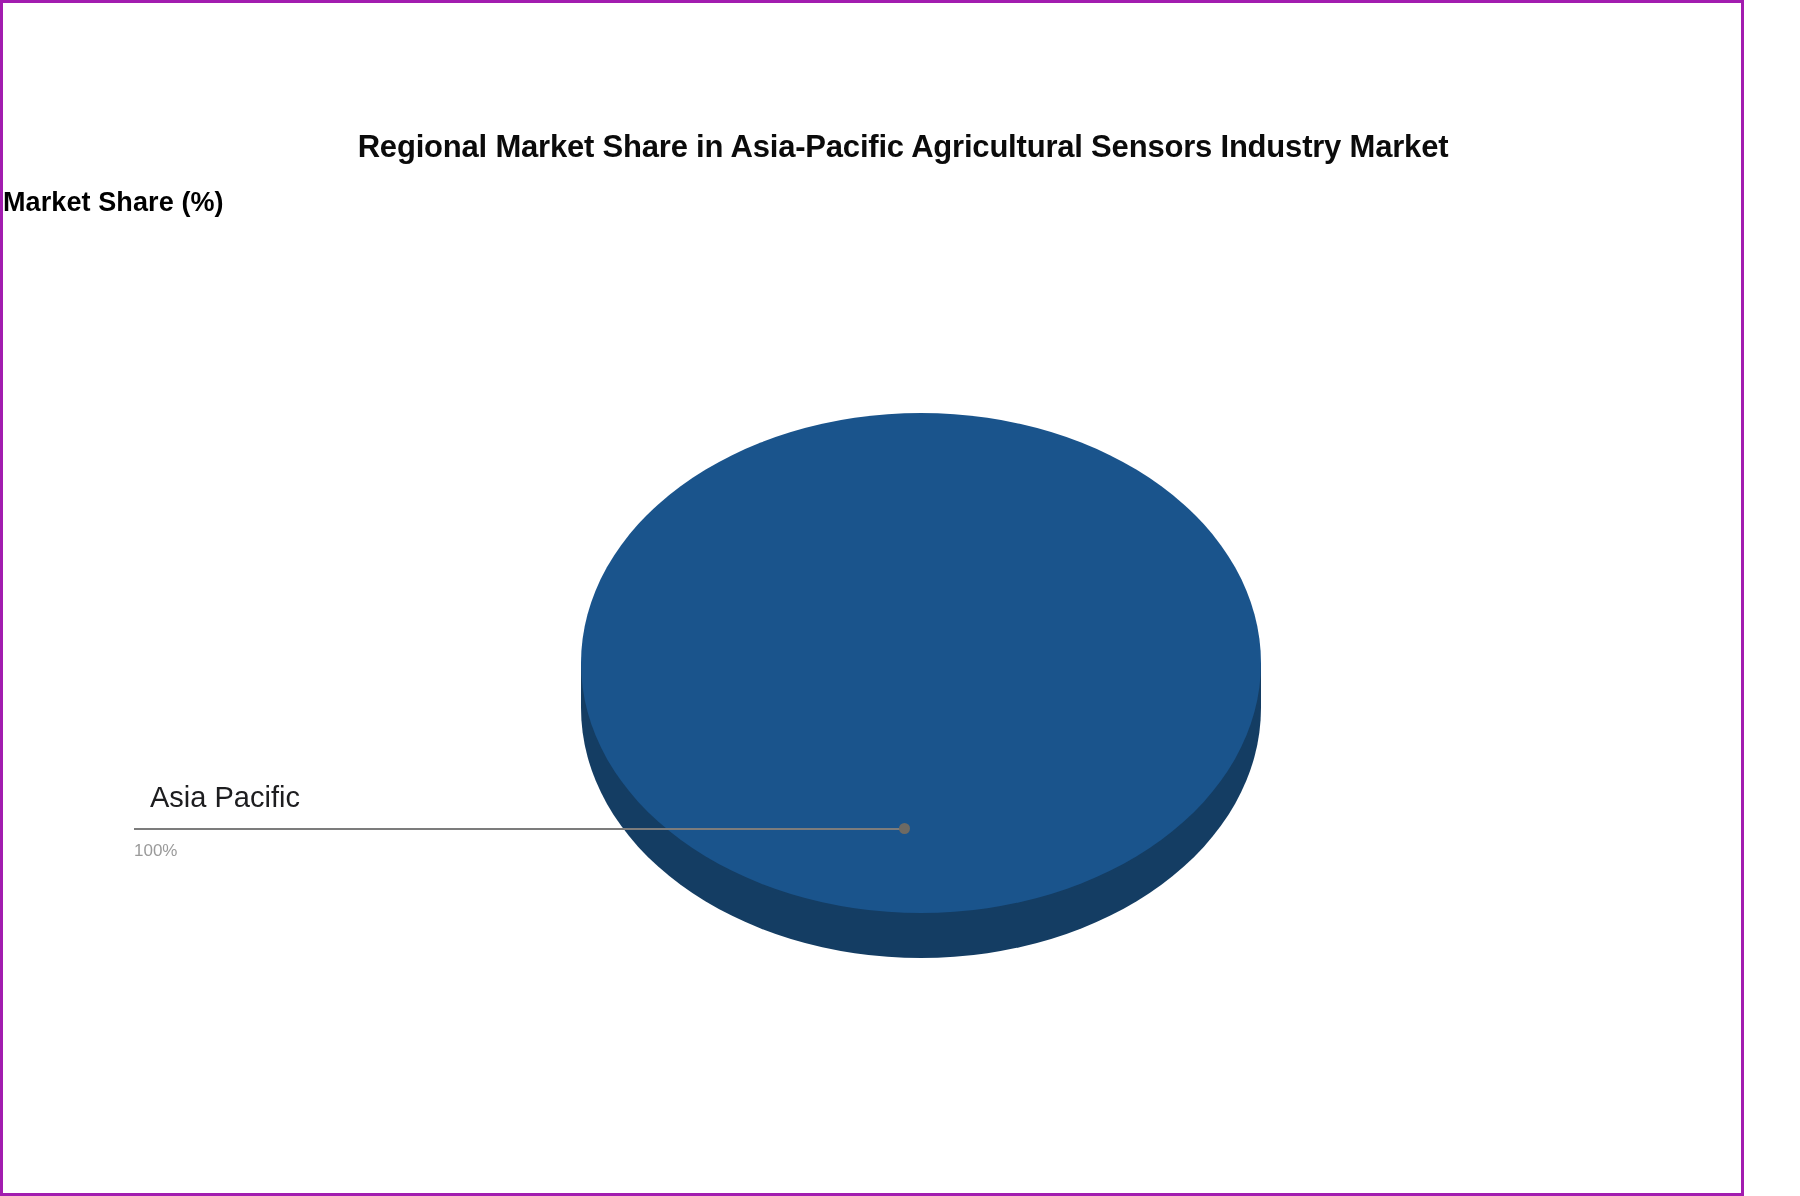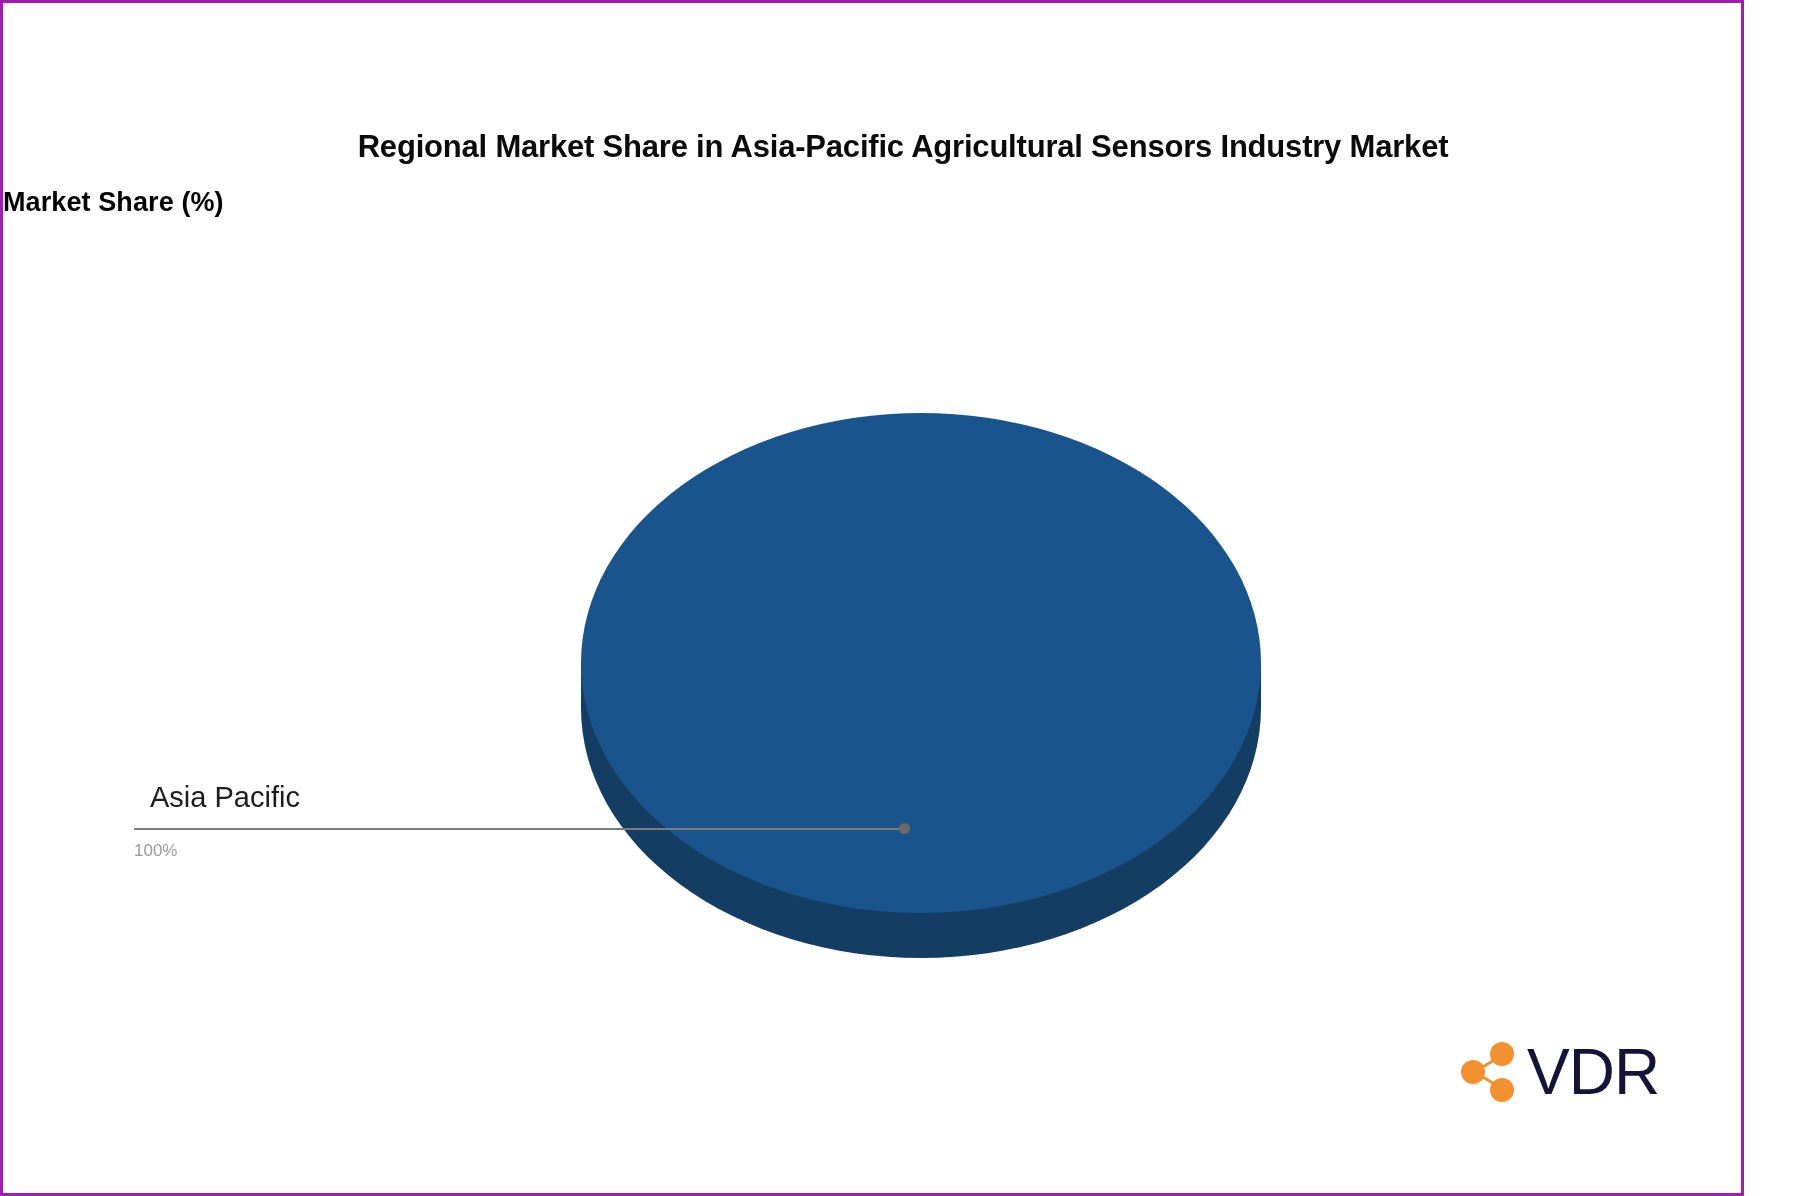--- a/index.html
+++ b/index.html
@@ -142,24 +142,14 @@
       <ellipse cx="918" cy="660" rx="340" ry="250" fill="#1a548c"></ellipse>
     </svg>
   </div>
 
   <div class="leader-line"></div>
   <div class="leader-dot"></div>
 
   <div class="slice-label">Asia Pacific</div>
   <div class="slice-value">100%</div>
 
-  <div class="logo">
-    <svg class="logo-mark" width="66" height="66" viewBox="0 0 66 66">
-      <line x1="20" y1="33" x2="47" y2="16" stroke="#f2912e" stroke-width="3"></line>
-      <line x1="20" y1="33" x2="47" y2="50" stroke="#f2912e" stroke-width="3"></line>
-      <circle cx="18" cy="33" r="12" fill="#f2912e"></circle>
-      <circle cx="47" cy="15" r="12" fill="#f2912e"></circle>
-      <circle cx="47" cy="51" r="12" fill="#f2912e"></circle>
-    </svg>
-    <span class="logo-text">VDR</span>
-  </div>
 
 </div>
 
 </body></html>

